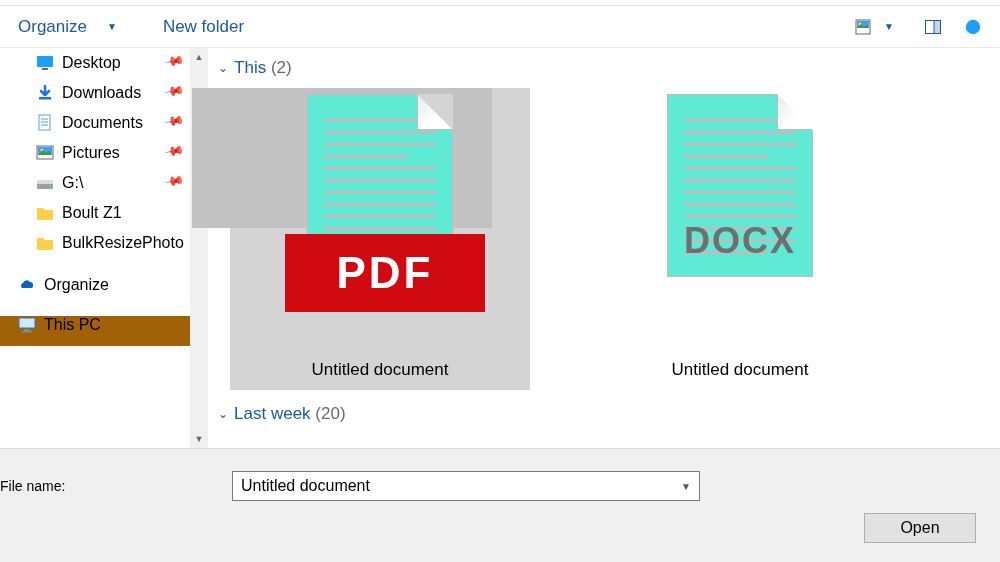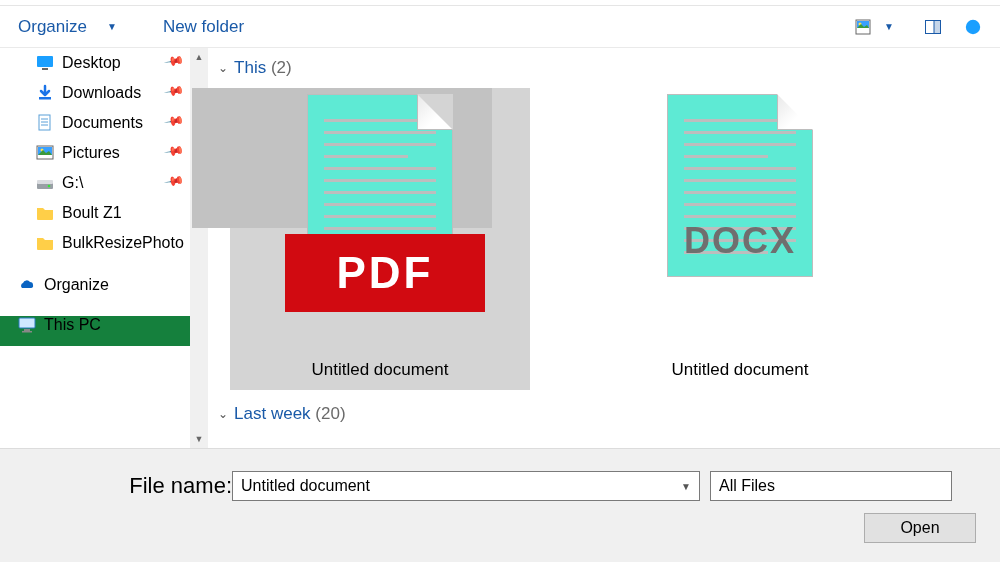--- a/index.html
+++ b/index.html
@@ -17,21 +17,21 @@
   .toolbar .spacer { flex: 1; }
   .toolbar .ricon { width: 18px; height: 18px; display: inline-flex; align-items: center; justify-content: center; margin: 0 4px; }
   .toolbar .ricon svg { width: 16px; height: 16px; }
   .newfolder { margin-left: 38px; }
 
   .body-area { display: flex; height: 400px; position:relative; }
   .sidebar { width: 190px; overflow: hidden; padding-top: 6px; background: #fff; }
   .sb-item {
     display: flex; align-items: flex-start; height: 30px; padding-left: 36px; gap: 8px; font-size: 16px; cursor: pointer; position:relative;
   }
-  .sb-item.selected { background: #15803d; }
+  .sb-item.selected { background: #a16207; }
   .sb-item .pin { position:absolute; right: 8px; color:#7a7a7a; font-size:13px; transform: rotate(35deg);}
   .sb-icon { width: 18px; height: 18px; display: inline-flex; align-items:center; justify-content:center; flex-shrink:0; }
   .sb-icon svg { width: 18px; height: 18px; }
   .sb-onedrive { padding-left: 18px; margin-top: 12px; }
   .sb-thispc { padding-left: 18px; margin-top: 10px; }
 
   .scrollbar-v { width: 18px; background: #f0f0f0; position:relative; }
   .scrollbar-v .thumb { position:absolute; top: 40px; left: 2px; right: 2px; height: 140px; background: #c2c2c2; }
   .scrollbar-v .arrow { position:absolute; left:0; right:0; height:18px; display:flex; align-items:center; justify-content:center; color:#666; font-size:9px; }
   .scrollbar-v .arrow.top { top:0; }
@@ -70,21 +70,21 @@
     position:absolute; top: 120px; left: 0px; width: 200px; height: 78px; background:#d10a11;
     display:flex; align-items:center; justify-content:center; color:#fff; font-weight:700; font-size:44px; font-family: Arial, sans-serif; letter-spacing: 3px; margin-top: 20px;
   }
   .docx-text {
     position:absolute; bottom: 14px; left: 0; right: 0; text-align:center; color:#6f6f6f;
     font-weight:700; font-size:36px; font-family: Arial, sans-serif; letter-spacing:2px;
   }
 
   .bottom-panel { height: 114px; border-top: 1px solid #dcdcdc; background: #f0f0f0; padding: 22px 18px 0 0; }
   .row { display:flex; align-items:center; margin-bottom: 12px; }
-  .file-label { width: 232px; text-align:right; padding-right: 0; font-size: 22px; }
+  .file-label { width: 232px; text-align:left; padding-right: 16px; font-size: 14px; }
   .combo {
     height: 30px; border: 1px solid #7a7a7a; background: #fff; display:flex; align-items:center; padding: 0 8px; font-size: 16px;
   }
   .filename-combo { width: 468px; position:relative; }
   .filename-combo .dd { margin-left:auto; font-size:10px; color:#555; }
   .filter-combo { width: 242px; margin-left: 10px; }
   .btn-row { display:flex; justify-content:flex-end; gap: 10px; padding-right: 6px; }
   .win-btn {
     width: 112px; height: 30px; border: 1px solid #adadad; background: #e1e1e1; font-size:16px; text-align:center; line-height:28px; cursor:pointer;
   }
@@ -304,20 +304,17 @@
   </div>
 </div>
 
 <div class="bottom-panel">
   <div class="row">
     <div class="file-label">File name:</div>
     <div class="combo filename-combo">
       <span>Untitled document</span>
       <span class="dd">▼</span>
     </div>
-    <div class="combo filter-combo">
-      <span>All Files</span>
-    </div>
   </div>
   <div class="btn-row">
     <div class="win-btn">Open</div>
   </div>
 </div>
 
 </body></html>

